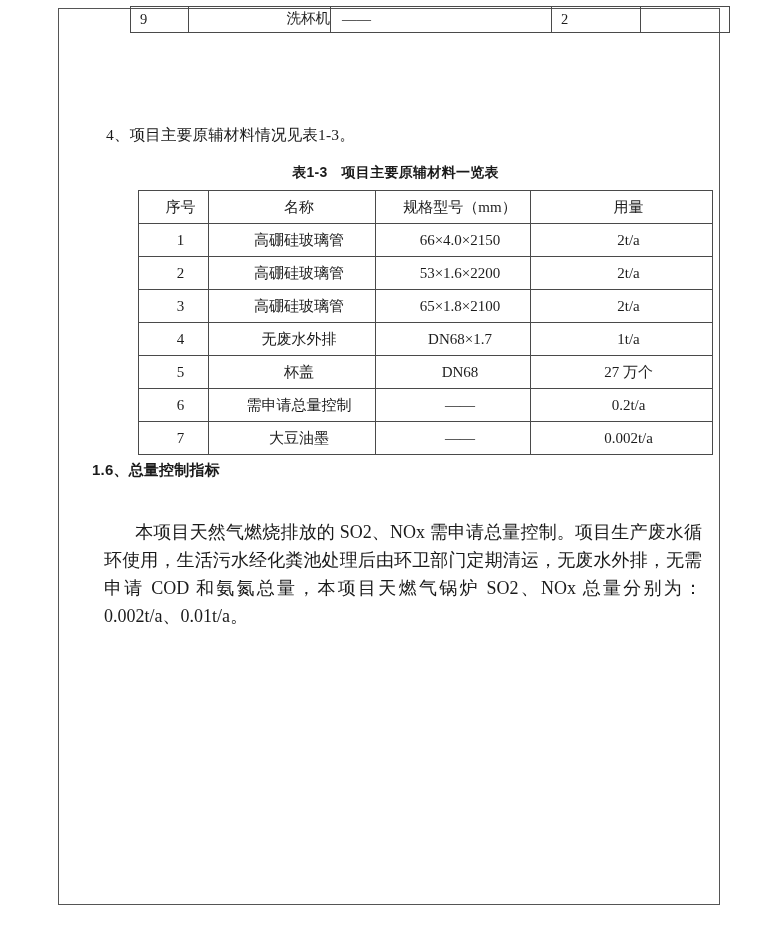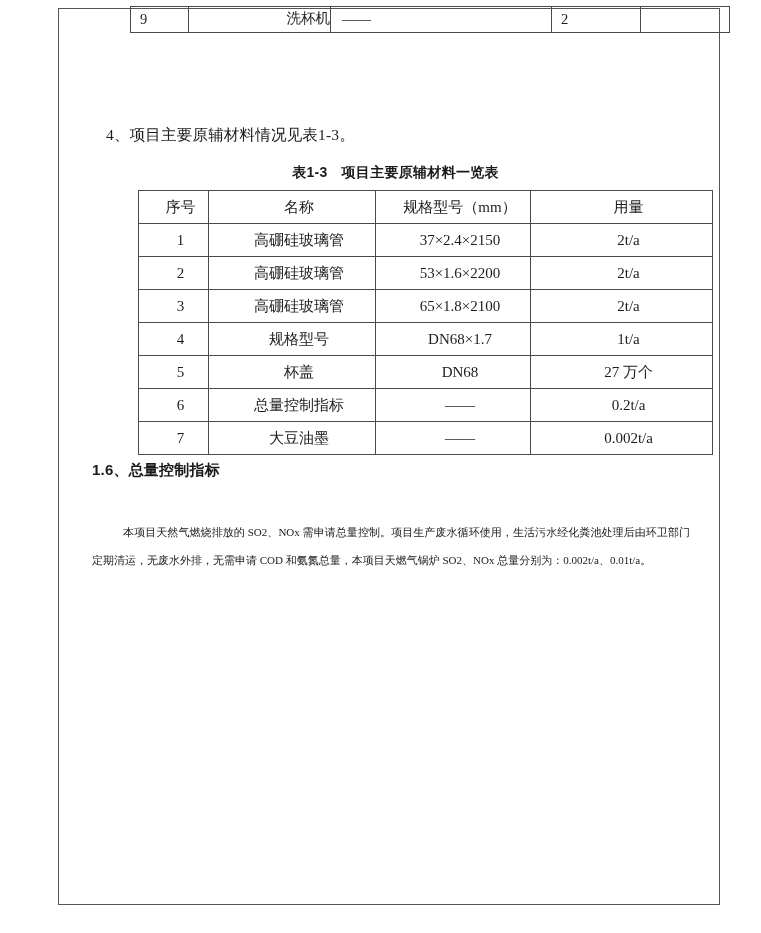--- a/index.html
+++ b/index.html
@@ -111,24 +111,24 @@
     top: 461px;
     font-family: "Liberation Sans", "DejaVu Sans", sans-serif;
     font-weight: bold;
     font-size: 15px;
     letter-spacing: 0.2px;
   }
 
   
   #body-paragraph {
     position: absolute;
-    left: 92px;
+    left: 104px;
     top: 518px;
     width: 598px;
-    font-size: 11px;
+    font-size: 18px;
     line-height: 28px;
     text-align: justify;
     text-justify: inter-ideograph;
   }
   #body-paragraph .indent { display: inline-block; width: 31px; }
 </style>
 </head>
 <body>
 
 <div id="page-frame"></div>
@@ -155,50 +155,50 @@
   <tbody>
     <tr>
       <td class="m-no m-head">序号</td>
       <td class="m-name m-head">名称</td>
       <td class="m-spec m-head">规格型号（mm）</td>
       <td class="m-amt m-head">用量</td>
     </tr>
     <tr>
       <td class="m-no">1</td>
       <td class="m-name">高硼硅玻璃管</td>
-      <td class="m-spec">37×2.4×2150</td>
+      <td class="m-spec">66×4.0×2150</td>
       <td class="m-amt">2t/a</td>
     </tr>
     <tr>
       <td class="m-no">2</td>
       <td class="m-name">高硼硅玻璃管</td>
       <td class="m-spec">53×1.6×2200</td>
       <td class="m-amt">2t/a</td>
     </tr>
     <tr>
       <td class="m-no">3</td>
       <td class="m-name">高硼硅玻璃管</td>
       <td class="m-spec">65×1.8×2100</td>
       <td class="m-amt">2t/a</td>
     </tr>
     <tr>
       <td class="m-no">4</td>
-      <td class="m-name">规格型号</td>
+      <td class="m-name">无废水外排</td>
       <td class="m-spec">DN68×1.7</td>
       <td class="m-amt">1t/a</td>
     </tr>
     <tr>
       <td class="m-no">5</td>
       <td class="m-name">杯盖</td>
       <td class="m-spec">DN68</td>
       <td class="m-amt">27 万个</td>
     </tr>
     <tr>
       <td class="m-no">6</td>
-      <td class="m-name">总量控制指标</td>
+      <td class="m-name">需申请总量控制</td>
       <td class="m-spec">——</td>
       <td class="m-amt">0.2t/a</td>
     </tr>
     <tr>
       <td class="m-no">7</td>
       <td class="m-name">大豆油墨</td>
       <td class="m-spec">——</td>
       <td class="m-amt">0.002t/a</td>
     </tr>
   </tbody>

